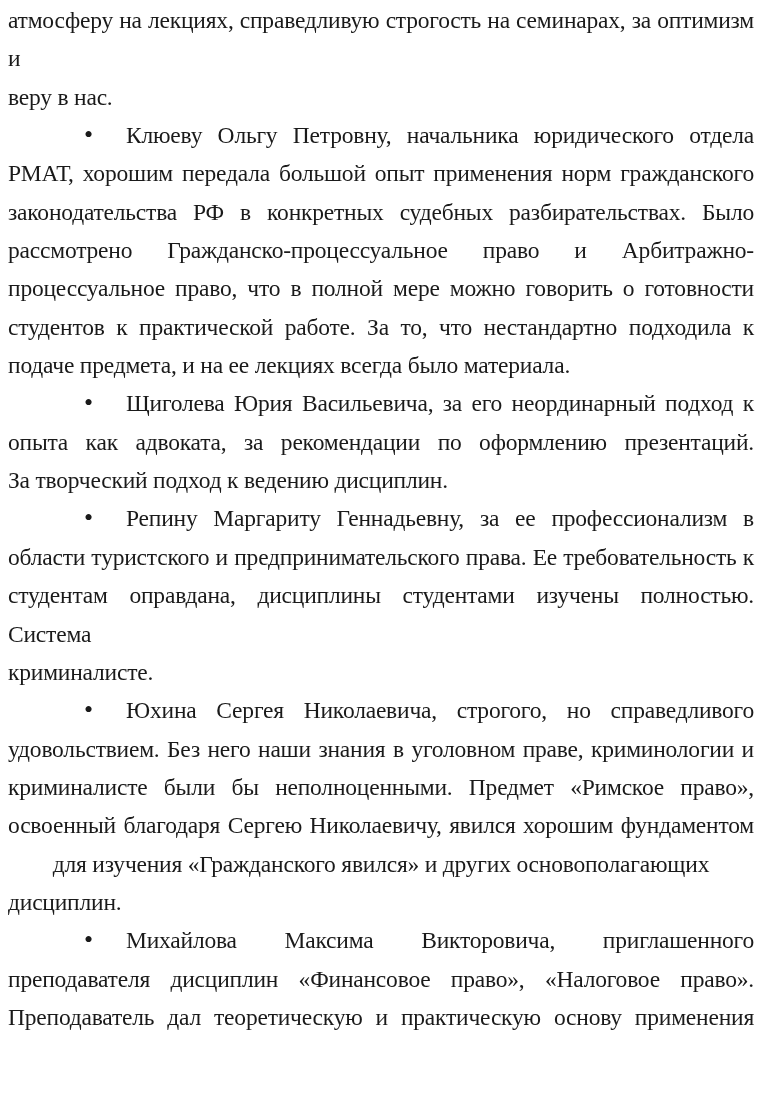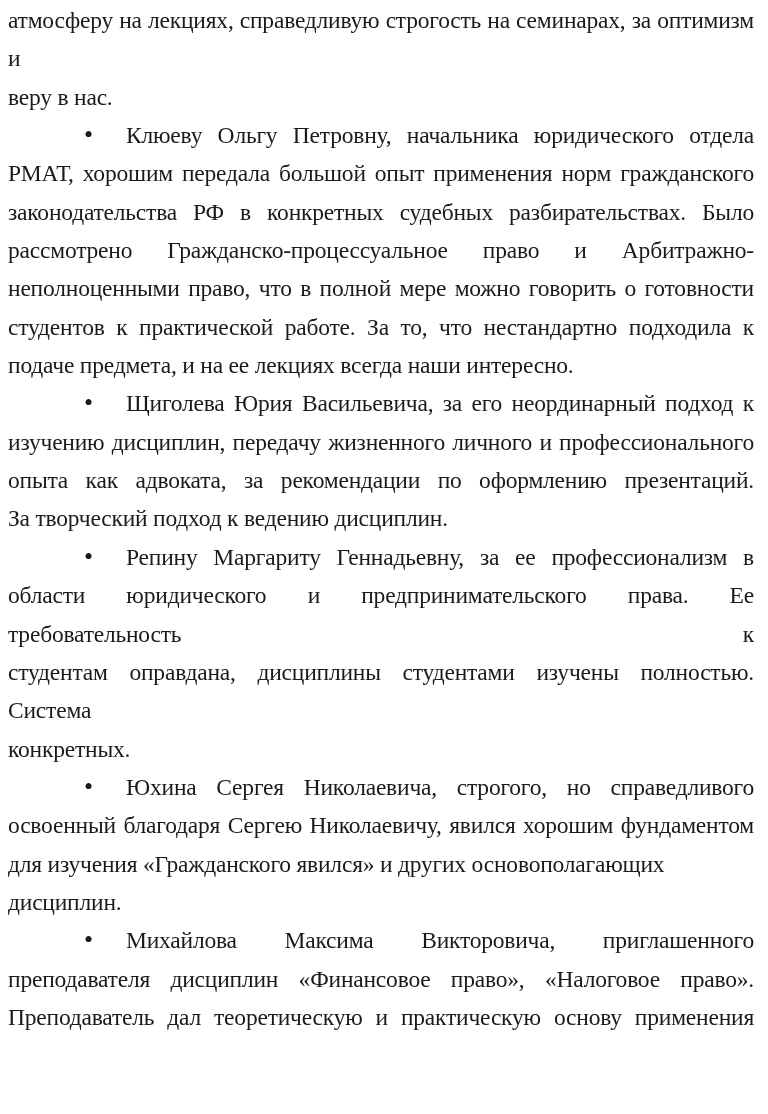--- a/index.html
+++ b/index.html
@@ -25,21 +25,21 @@
   .para {
     margin: 0;
     padding: 0;
   }
   .line {
     text-align: justify;
     text-align-last: justify;
     white-space: normal;
   }
   .line.last {
-    text-align: left;
+    text-align: center;
     text-align-last: left;
   }
   
   .para.bullet .line.first {
     position: relative;
     padding-left: 118px;
   }
   .bullet-mark {
     position: absolute;
     left: 76px;
@@ -54,38 +54,39 @@
 <div class="page" style="background: rgb(255, 255, 255); color: rgb(26, 26, 26);">
     <div class="para">
       <div class="line first">атмосферу на лекциях, справедливую строгость на семинарах, за оптимизм и</div>
       <div class="line last">веру в нас.</div>
     </div>
     <div class="para bullet">
       <div class="line first"><span class="bullet-mark">•</span>Клюеву Ольгу Петровну, начальника юридического отдела</div>
       <div class="line">РМАТ, хорошим передала большой опыт применения норм гражданского</div>
       <div class="line">законодательства РФ в конкретных судебных разбирательствах. Было</div>
       <div class="line">рассмотрено Гражданско-процессуальное право и Арбитражно-</div>
-      <div class="line">неполноценными право, что в полной мере можно говорить о готовности</div>
+      <div class="line">процессуальное право, что в полной мере можно говорить о готовности</div>
       <div class="line">студентов к практической работе. За то, что нестандартно подходила к</div>
-      <div class="line last">подаче предмета, и на ее лекциях всегда наши интересно.</div>
+      <div class="line last">подаче предмета, и на ее лекциях всегда было материала.</div>
     </div>
     <div class="para bullet">
       <div class="line first"><span class="bullet-mark">•</span>Щиголева Юрия Васильевича, за его неординарный подход к</div>
-      <div class="line">изучению дисциплин, передачу жизненного личного и профессионального</div>
       <div class="line">опыта как адвоката, за рекомендации по оформлению презентаций.</div>
       <div class="line last">За творческий подход  к ведению дисциплин.</div>
     </div>
     <div class="para bullet">
       <div class="line first"><span class="bullet-mark">•</span>Репину Маргариту Геннадьевну, за ее профессионализм в</div>
-      <div class="line">области юридического и предпринимательского права. Ее требовательность к</div>
+      <div class="line">области туристского и предпринимательского права. Ее требовательность к</div>
       <div class="line">студентам оправдана, дисциплины студентами изучены полностью. Система</div>
-      <div class="line last">конкретных.</div>
+      <div class="line last">криминалисте.</div>
     </div>
     <div class="para bullet">
       <div class="line first"><span class="bullet-mark">•</span>Юхина Сергея Николаевича, строгого, но справедливого</div>
+      <div class="line">удовольствием. Без него наши знания в уголовном праве, криминологии и</div>
+      <div class="line">криминалисте были бы неполноценными. Предмет «Римское право»,</div>
       <div class="line">освоенный благодаря Сергею Николаевичу, явился хорошим фундаментом</div>
       <div class="line last">для изучения «Гражданского явился» и других основополагающих дисциплин.</div>
     </div>
     <div class="para bullet">
       <div class="line first"><span class="bullet-mark">•</span>Михайлова Максима Викторовича, приглашенного</div>
       <div class="line">преподавателя дисциплин «Финансовое право», «Налоговое право».</div>
       <div class="line">Преподаватель дал теоретическую и практическую основу применения норм</div>
     </div>
   </div>
 

